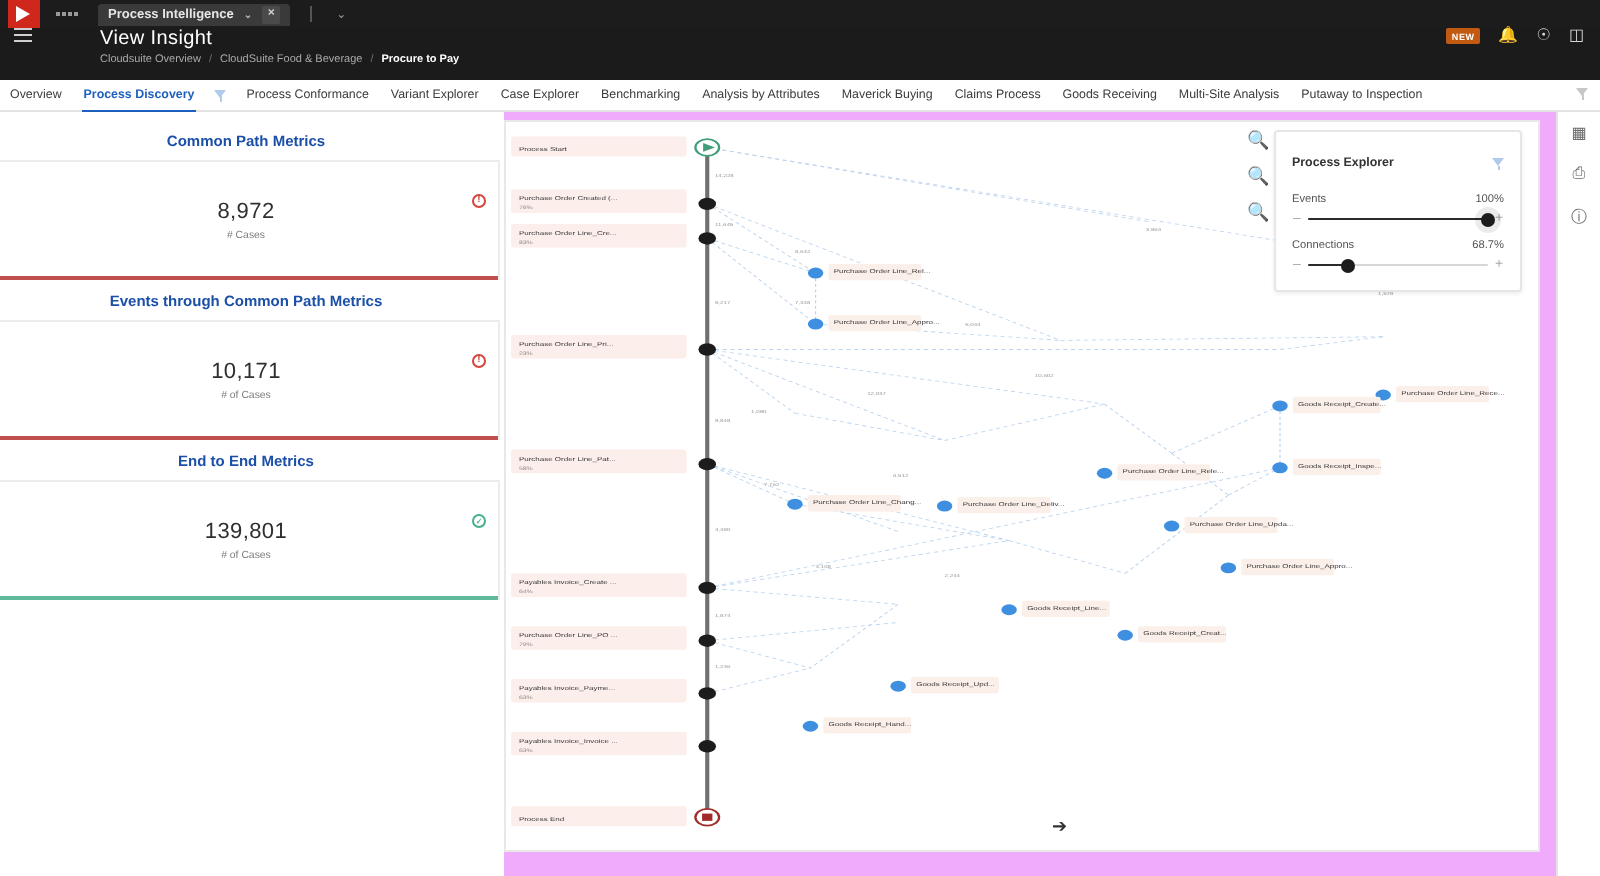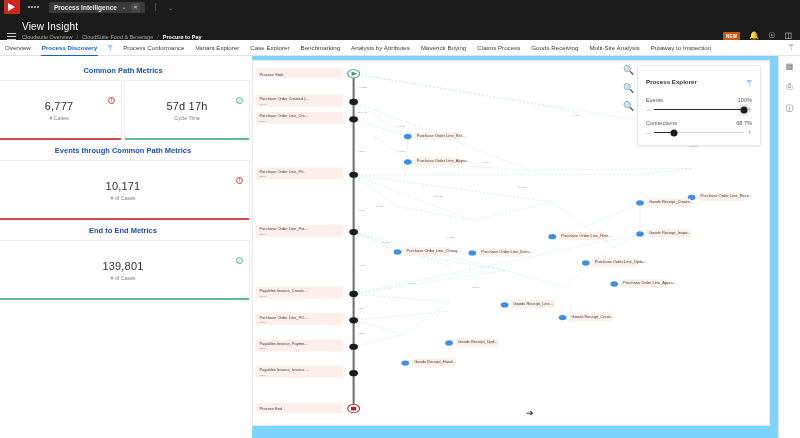--- a/index.html
+++ b/index.html
@@ -40,21 +40,21 @@
   .btab-close {
     background:#4a4a4a; color:#cfcfcf; font-size:6px;
     width:9px;height:9px;display:flex;align-items:center;justify-content:center;border-radius:1px;
   }
   .btab-sep { width:1px;height:8px;background:#555;margin-left:6px; }
   .btab-more { color:#9a9a9a; font-size:6px; margin-left:8px; }
 
   
   .app-header {
     height: 26px; background: #1b1b1b;
-    display: flex; align-items: flex-end; position: relative;
+    display: flex; align-items: flex-start; position: relative; gap: 28px;
   }
   .hamburger { width: 22px; display:flex; flex-direction:column; gap:2px; align-items:center; }
   .hamburger i { width: 9px; height: 1px; background: #cfcfcf; display:block; }
   .header-titles { display:flex; flex-direction:column; justify-content:center; }
   .page-title { color:#ffffff; font-size:10px; letter-spacing:.2px; }
   .breadcrumb { display:flex; align-items:center; gap:4px; font-size:5.5px; color:#a9a9a9; margin-top:2px; }
   .breadcrumb .crumb-last { color:#ffffff; font-weight:bold; }
   .breadcrumb .sep { color:#6e6e6e; }
   .header-right { margin-left:auto; display:flex; align-items:center; gap:9px; padding-right:8px; }
   .new-badge {
@@ -76,21 +76,21 @@
     content:""; position:absolute; inset:0;
     border-left:3px solid transparent;border-right:3px solid transparent;border-top:4px solid #6f9fe0;
   }
   .funnel::after{content:"";position:absolute;left:2.5px;top:3.5px;width:1px;height:2.5px;background:#6f9fe0;}
   .tabnav .right-funnel { margin-left:auto; margin-right:6px; }
   .tabnav .right-funnel .funnel::before{border-top-color:#9a9a9a;}
   .tabnav .right-funnel .funnel::after{background:#9a9a9a;}
 
   
   .shell { display:flex; height:382px; }
-  .content { flex:1; position:relative; background:#7dd3fc; }
+  .content { flex:1; position:relative; background:#f0abfc; }
   .rightrail {
     width:22px; background:#fff; border-left:1px solid #e3e3e3;
     display:flex; flex-direction:column; align-items:center; gap:11px; padding-top:6px;
   }
   .rail-ico { font-size:8px; color:#6b6b6b; }
 
   
   .metrics {
     position:absolute; left:-6px; top:0; width:258px; background:#fff;
     padding-top:4px; height:382px;
@@ -223,30 +223,24 @@
 </div>
 
 <div class="shell">
   <div class="content">
 
     <div class="metrics">
 
       <div class="m-group-title">Common Path Metrics</div>
       <div class="m-row">
         <div class="m-card">
-          <div class="m-val">6,777</div>
+          <div class="m-val">8,972</div>
           <div class="m-lab"># Cases</div>
           <span class="m-flag flag-bad"></span>
           <div class="m-bar" style="background:#c0504d"></div>
-        </div>
-        <div class="m-card">
-          <div class="m-val">57d 17h</div>
-          <div class="m-lab">Cycle Time</div>
-          <span class="m-flag flag-good"></span>
-          <div class="m-bar" style="background:#5fb99c"></div>
         </div>
       </div>
 
       <div class="m-group-title">Events through Common Path Metrics</div>
       <div class="m-row">
         <div class="m-card">
           <div class="m-val">10,171</div>
           <div class="m-lab"># of Cases</div>
           <span class="m-flag flag-bad"></span>
           <div class="m-bar" style="background:#c0504d"></div>

